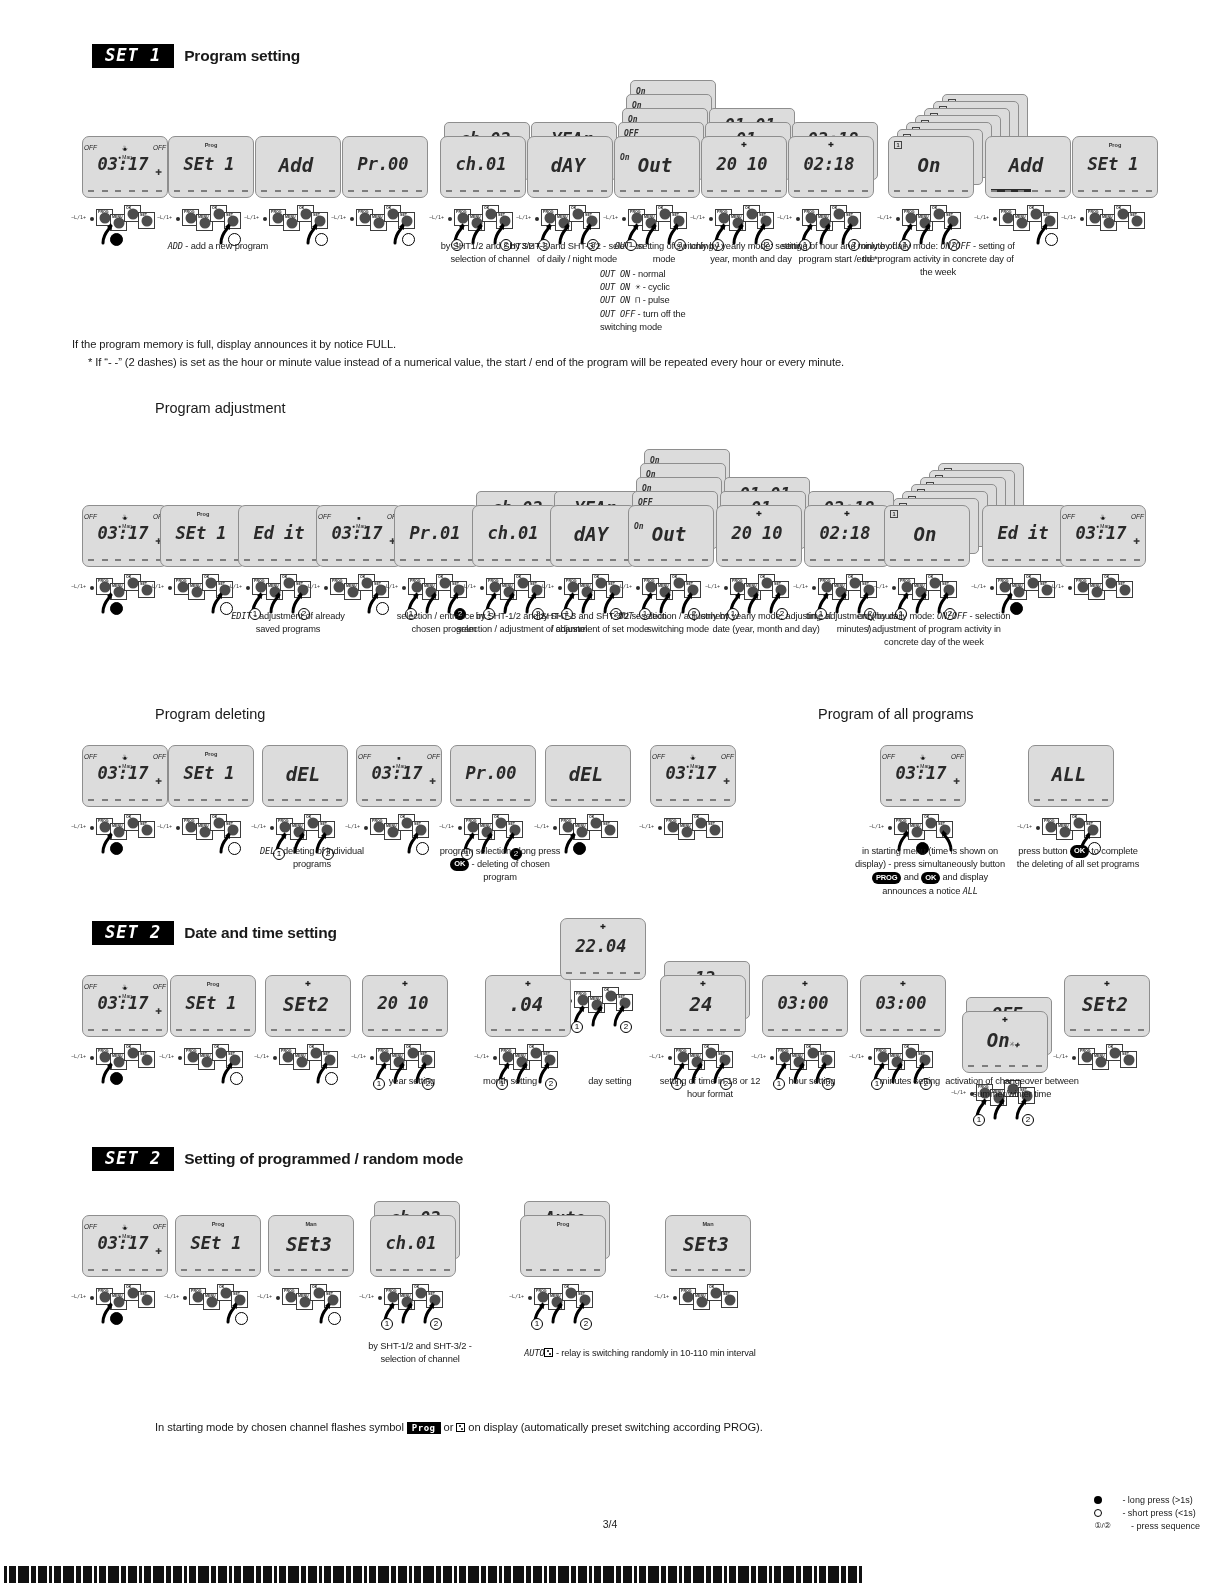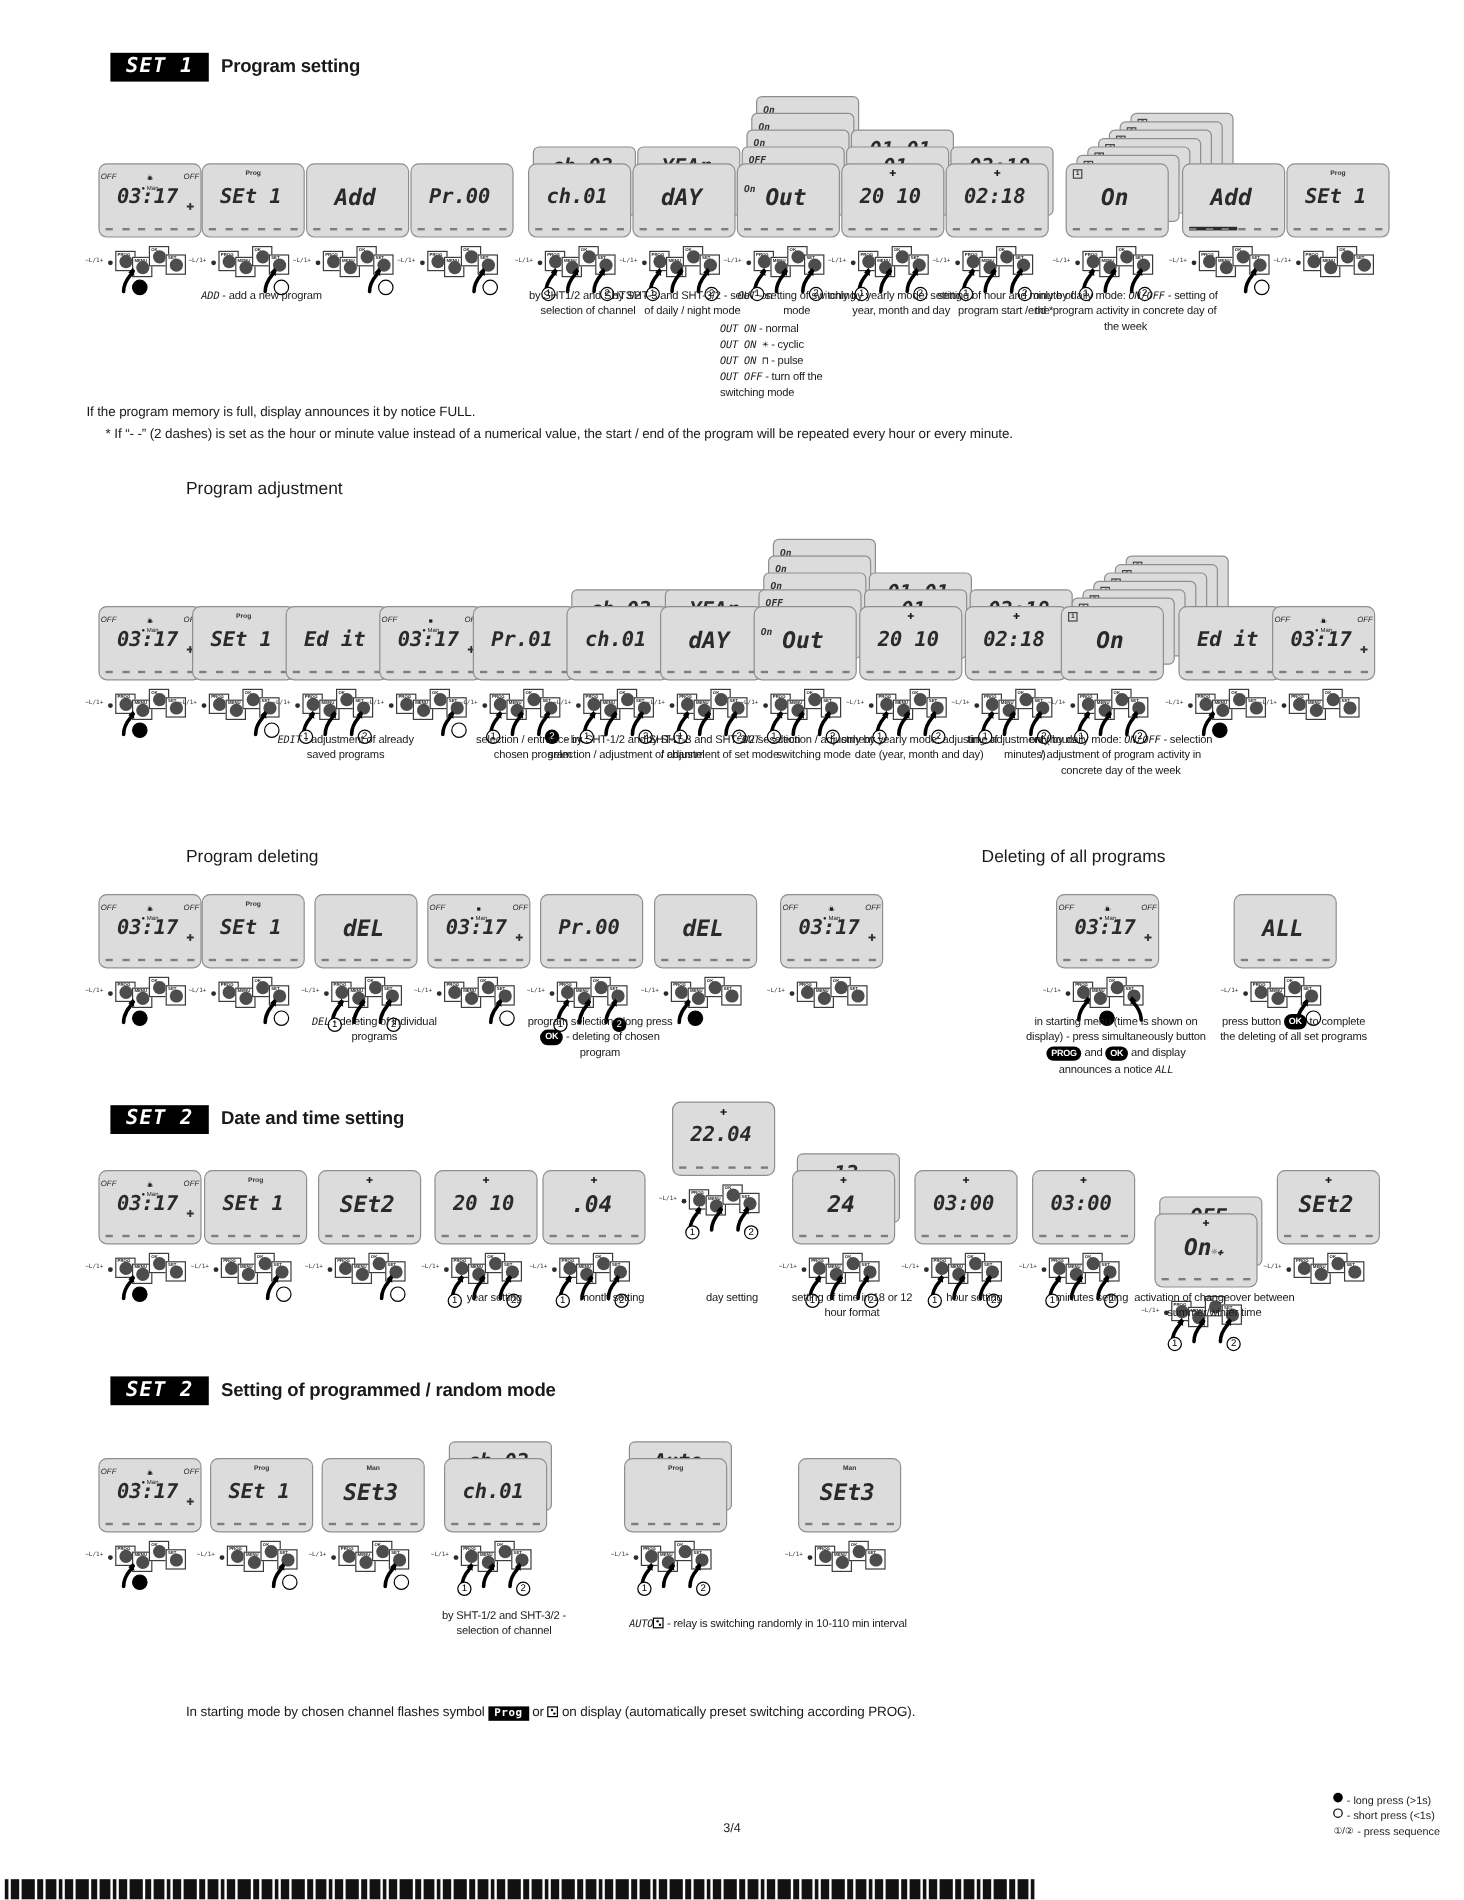--- a/index.html
+++ b/index.html
@@ -165,21 +165,21 @@
     position:absolute; width:120px; left:-10px;
     text-align:center; font-size:9.3px; line-height:1.42;
     letter-spacing:-0.15px;
   }
   .cap.w150 { width:156px; left:-28px; }
   .cap.w130 { width:134px; left:-17px; }
   .cap i { font-family:"DejaVu Sans Mono", monospace; font-style:italic; font-size:8.6px; }
 
   
   .legend { position:absolute; right:20px; top:1494px; font-size:9px; line-height:1.42; text-align:left; }
-  .legend .row { display:flex; align-items:flex-start; gap:3px; justify-content:flex-start; }
+  .legend .row { display:flex; align-items:center; gap:20px; justify-content:flex-start; }
   .dotL { width:8px; height:8px; border-radius:50%; background:#000; display:inline-block; }
   .dotS { width:8px; height:8px; border-radius:50%; border:1.3px solid #000; background:#fff; display:inline-block; }
   .dotPair { font-size:8px; }
   .pagenum { position:absolute; left:0; right:0; top:1518px; text-align:center; font-size:10.5px; color:#222; }
 
   .barcode { position:absolute; left:0; top:1566px; width:1220px; height:17px; display:flex; gap:2px; padding:0 4px; }
   .barcode i { display:block; background:#111; }
 </style>
 </head>
 <body>
@@ -1918,21 +1918,21 @@
           <span class="kdot"></span>
         </div>
         <div class="key k4">
           <span class="klab">SET</span>
           <span class="kdot"></span>
         </div>
       </div>
     </div>
   </div>
 
-<div class="sub-head" style="left:818px; top:706px;">Deleting of all programs</div>
+<div class="sub-head" style="left:818px; top:706px;">Program of all programs</div>
 <div id="delall-row">
     <div class="step" style="left:880px; top:745px;">
       <div class="stack">
         <div class="lcd lcd-main">
           <div class="tc"><span style="font-size:5.5px">■</span><span class="mini">● Man</span></div>
           <div class="tl">OFF</div>
           <div class="tr">OFF</div>
           <div class="flag">♨</div>
           <div class="suffix">✚</div>
           <div class="big sm">03:17</div>
@@ -2220,21 +2220,21 @@
             <path d="M11 0 l 1 7 l -5 -3 z" fill="#000"></path>
           </svg>
         </span>
         <span class="seqnum" style="left:11px;top:36px;">1</span>
         <span class="seqnum" style="left:60px;top:36px;">2</span>
       </div>
     </div>
     <div class="step" style="left:362px; top:1075px;">
       <div class="cap">year setting</div>
     </div>
-    <div class="step" style="left:452px; top:975px;">
+    <div class="step" style="left:485px; top:975px;">
       <div class="stack">
         <div class="lcd lcd-main">
           <div class="flag" style="top:4px">✚</div>
           <div class="big">.04</div>
           <div class="segrow">
             <span></span>
             <span></span>
             <span></span>
             <span></span>
             <span></span>

